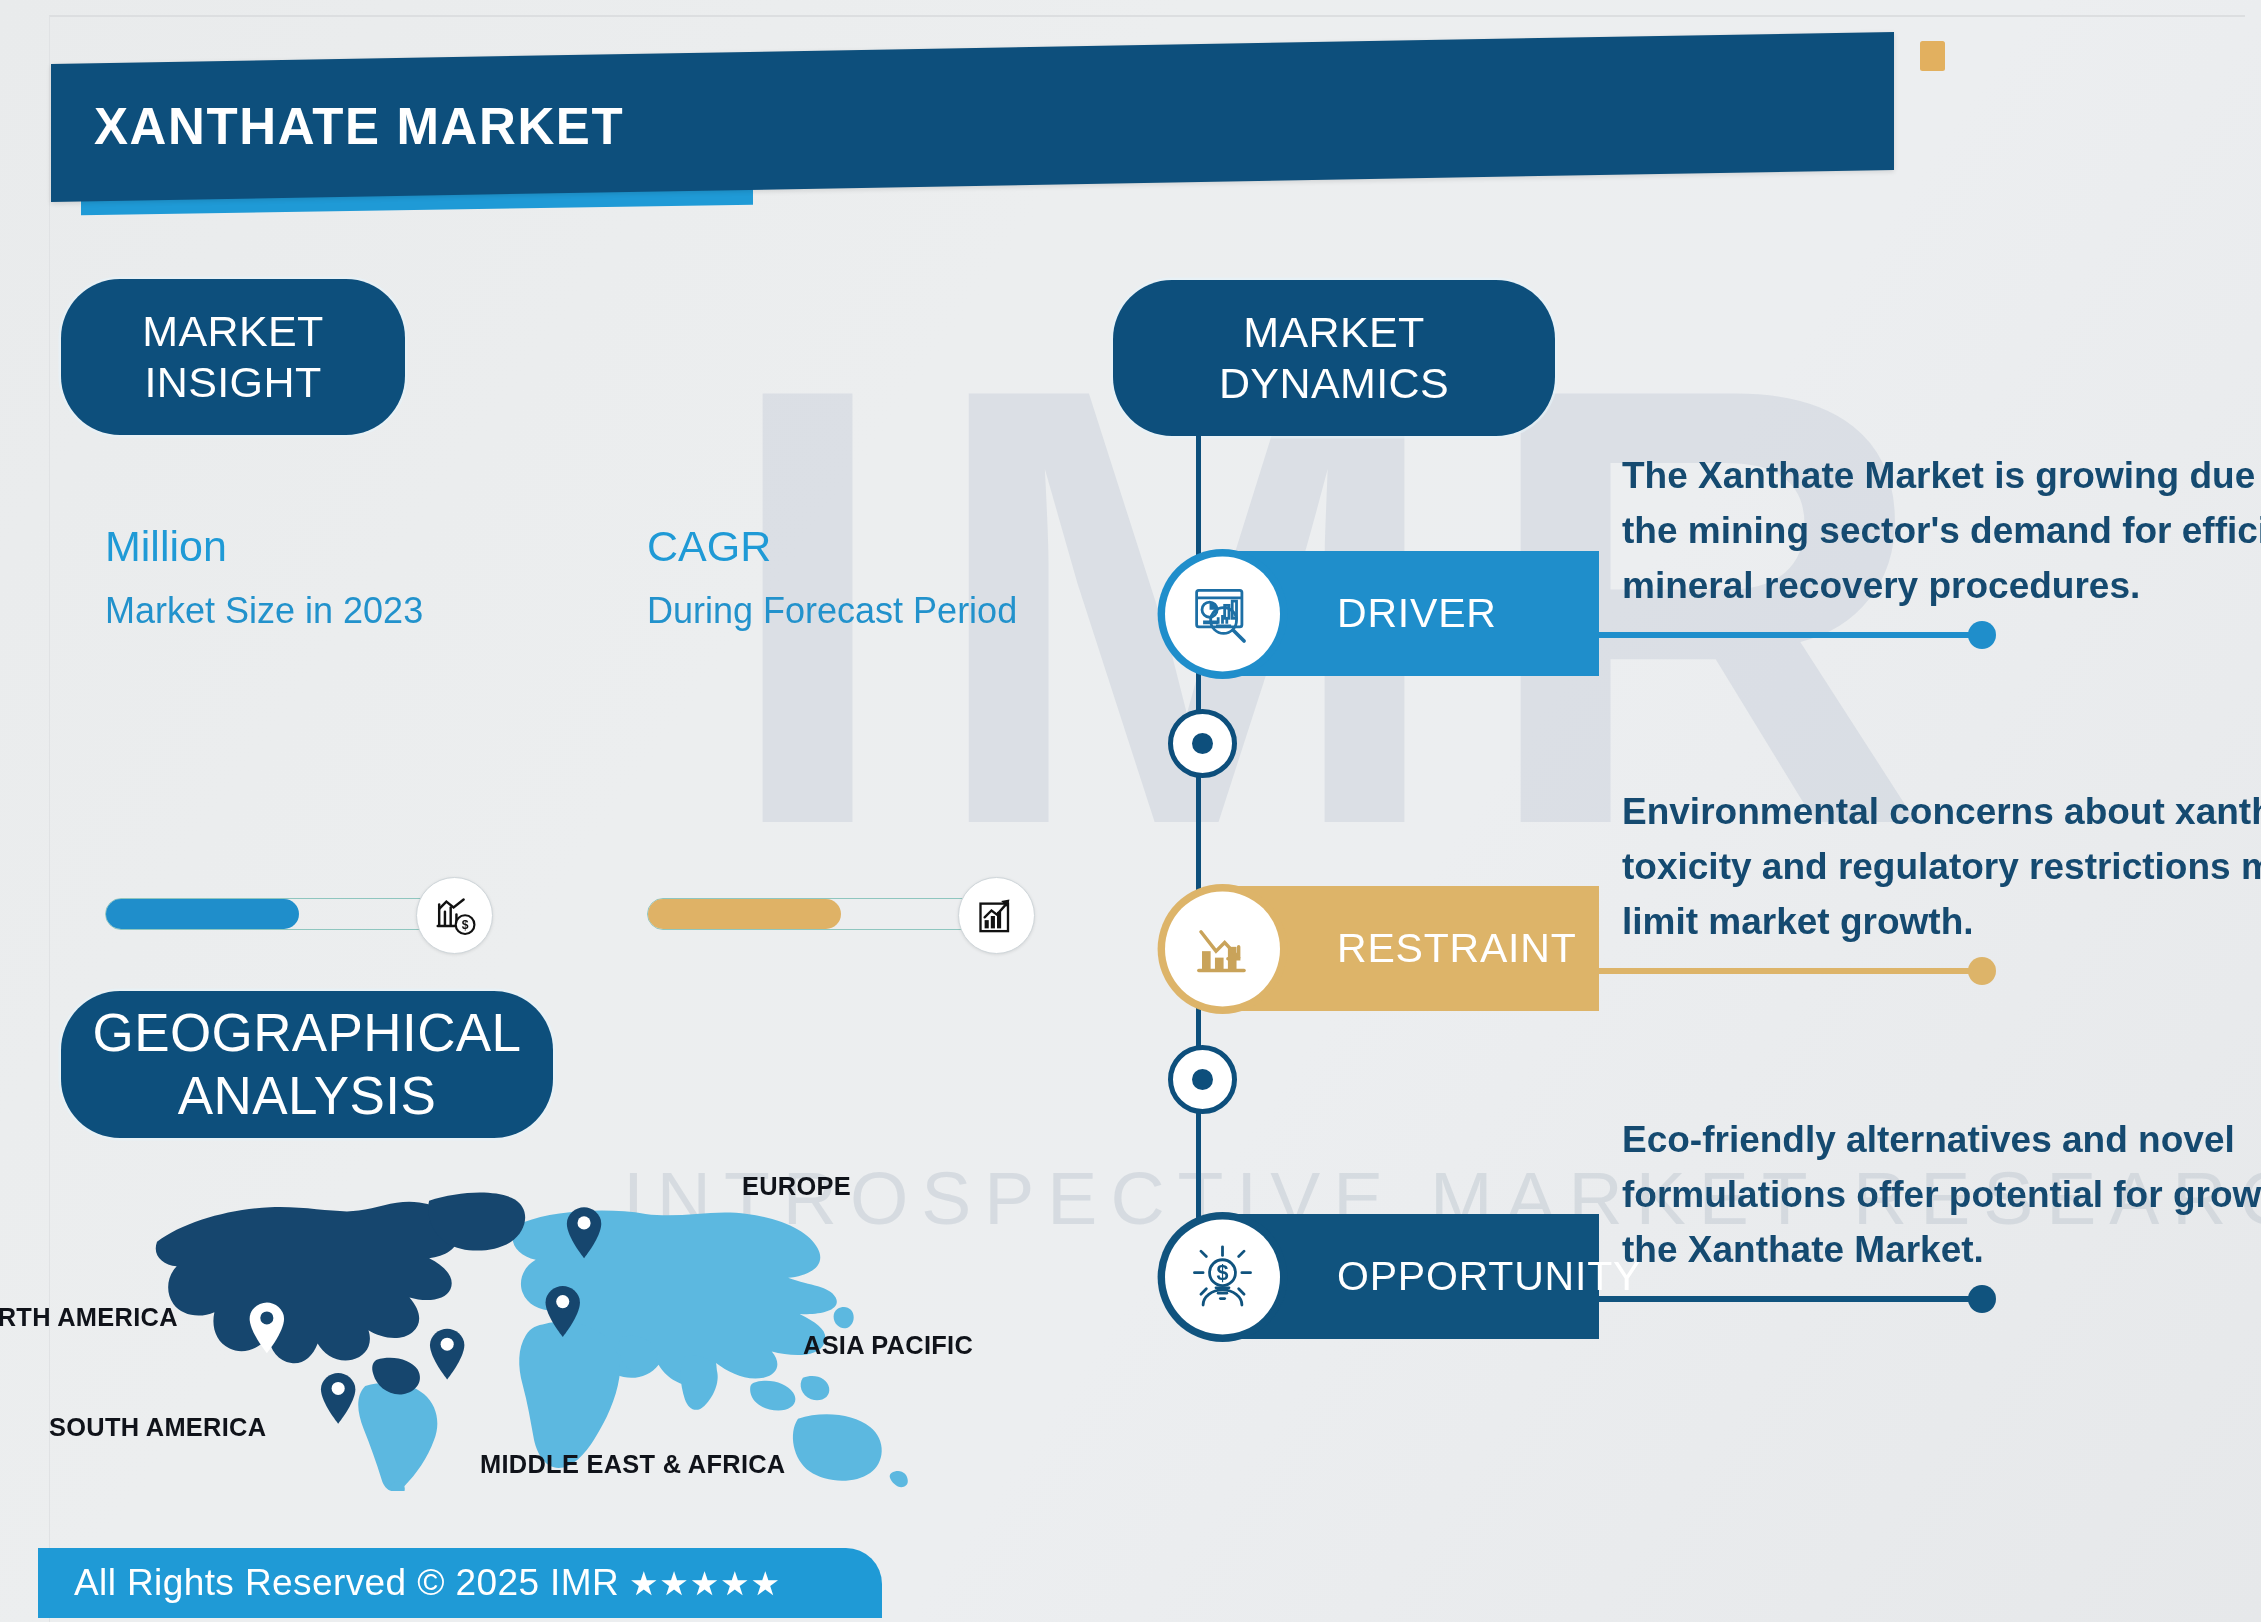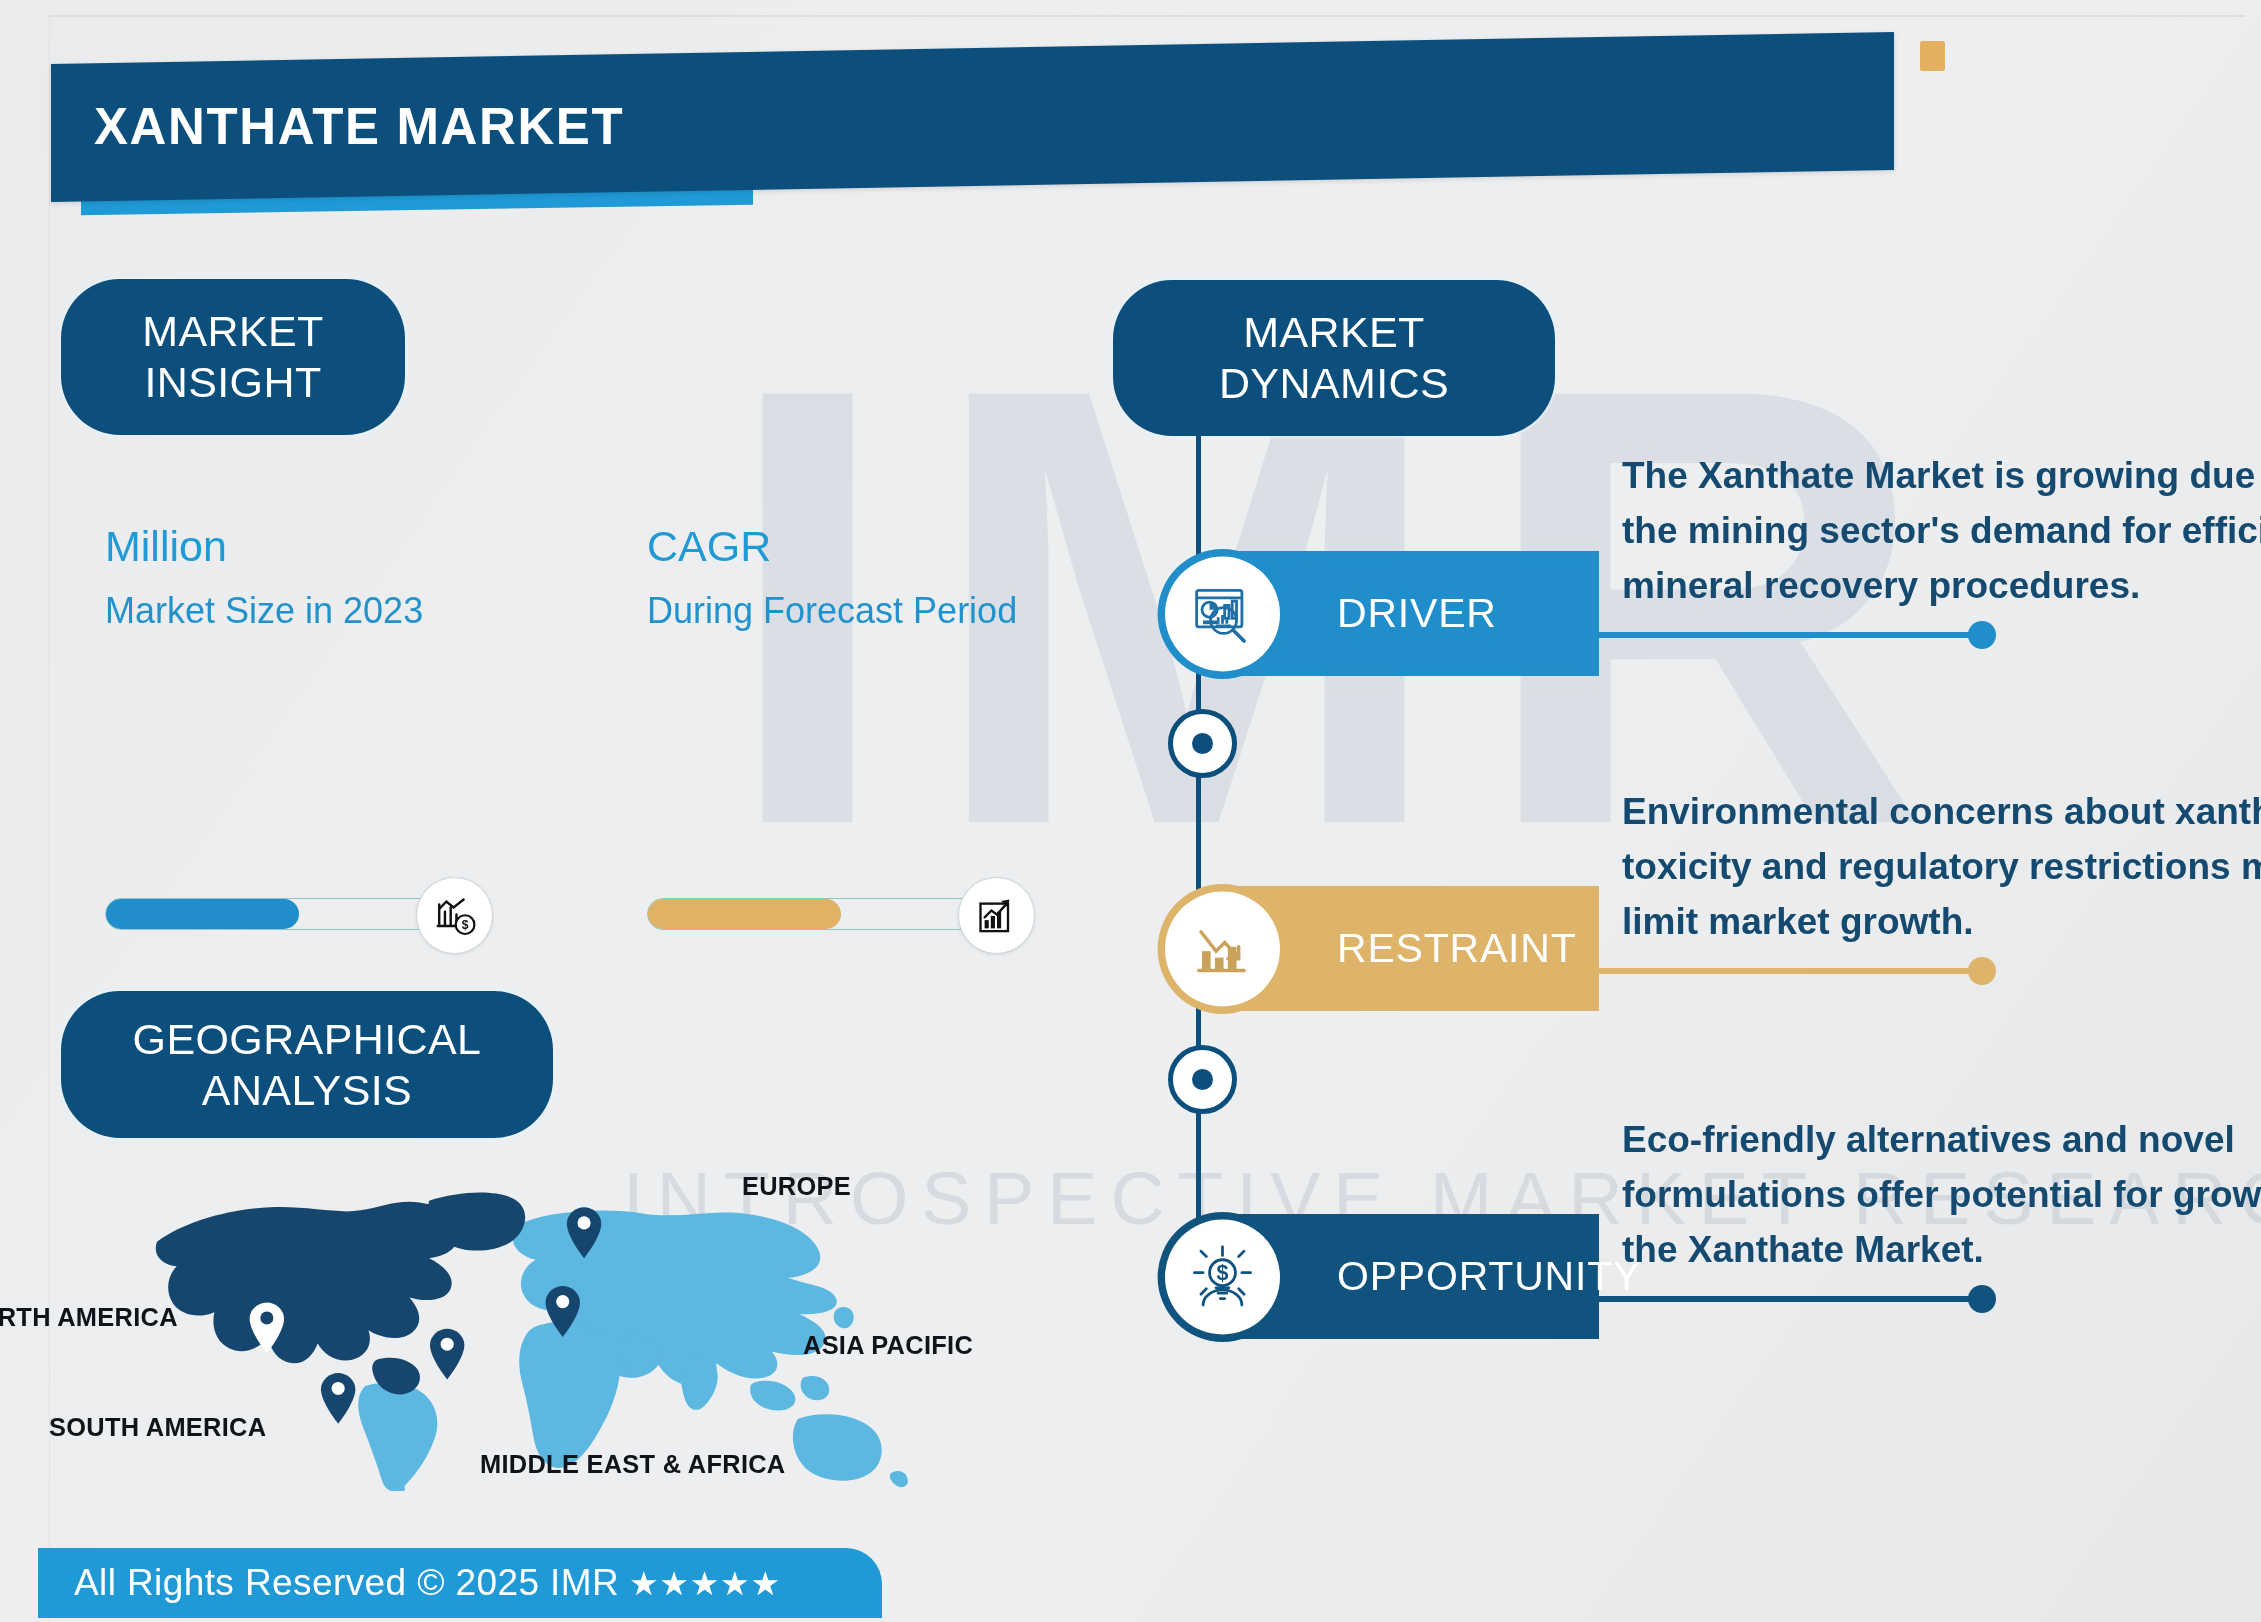--- a/index.html
+++ b/index.html
@@ -65,21 +65,21 @@
   
   .pill{
     position:absolute;background:#0d4f7c;border-radius:59px;
     color:#fff;display:flex;align-items:center;justify-content:center;
     text-align:center;line-height:1.18;font-weight:400;letter-spacing:0.4px;
     box-shadow:0 0 0 2.5px rgba(230,244,252,.55);
   }
 
   
   #pill-insight{left:61px;top:279px;width:344px;height:156px;font-size:43px;}
-  #pill-geo{left:61px;top:991px;width:492px;height:147px;font-size:43px;}
+  #pill-geo{left:61px;top:991px;width:492px;height:147px;font-size:53px;}
   #pill-dynamics{left:1113px;top:280px;width:442px;height:156px;font-size:43px;}
 
   .stat{position:absolute;}
   .stat .big{
     font-size:80px;font-weight:700;color:#0f5076;letter-spacing:-0.8px;line-height:1;
   }
   .stat .unit{
     margin-top:28px;font-size:43px;color:#1f9ad6;font-weight:400;line-height:1.24;
   }
   .stat .desc{

